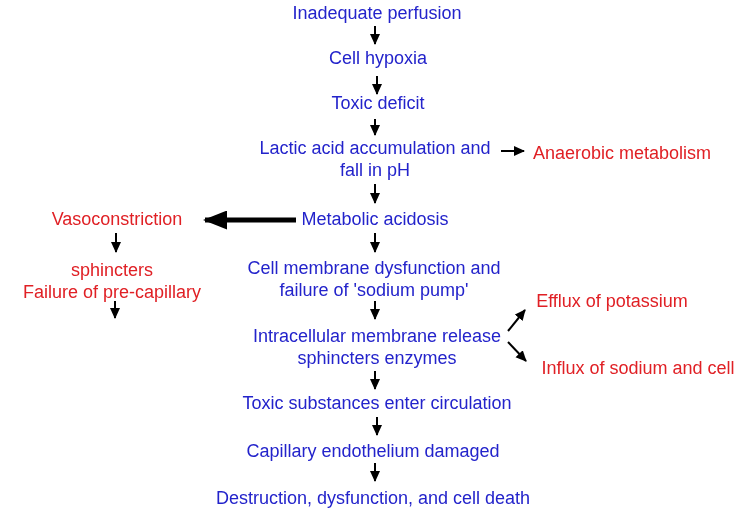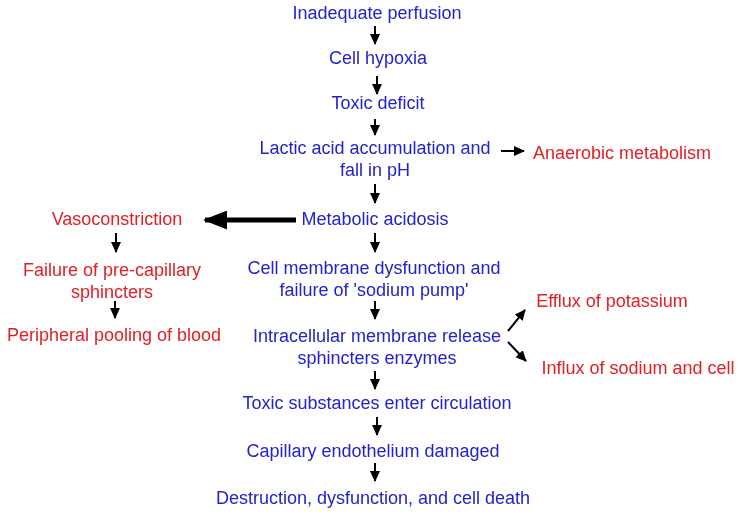--- a/index.html
+++ b/index.html
@@ -81,27 +81,24 @@
 
   <div class="node blue" style="left:375px;top:208px">
     <span>Metabolic acidosis</span>
   </div>
 
   <div class="node red" style="left:117px;top:208px">
     <span>Vasoconstriction</span>
   </div>
 
   <div class="node red" style="left:112px;top:259px">
+    <span>sphincters</span>
     <span>Failure of pre-capillary</span>
-    <span>sphincters</span>
   </div>
 
-  <div class="node red" style="left:114px;top:324px">
-    <span>Peripheral pooling of blood</span>
-  </div>
 
   <div class="node blue" style="left:374px;top:257px">
     <span>Cell membrane dysfunction and</span>
     <span>failure of 'sodium pump'</span>
   </div>
 
   <div class="node blue" style="left:377px;top:325px">
     <span>Intracellular membrane release</span>
     <span>sphincters enzymes</span>
   </div>

